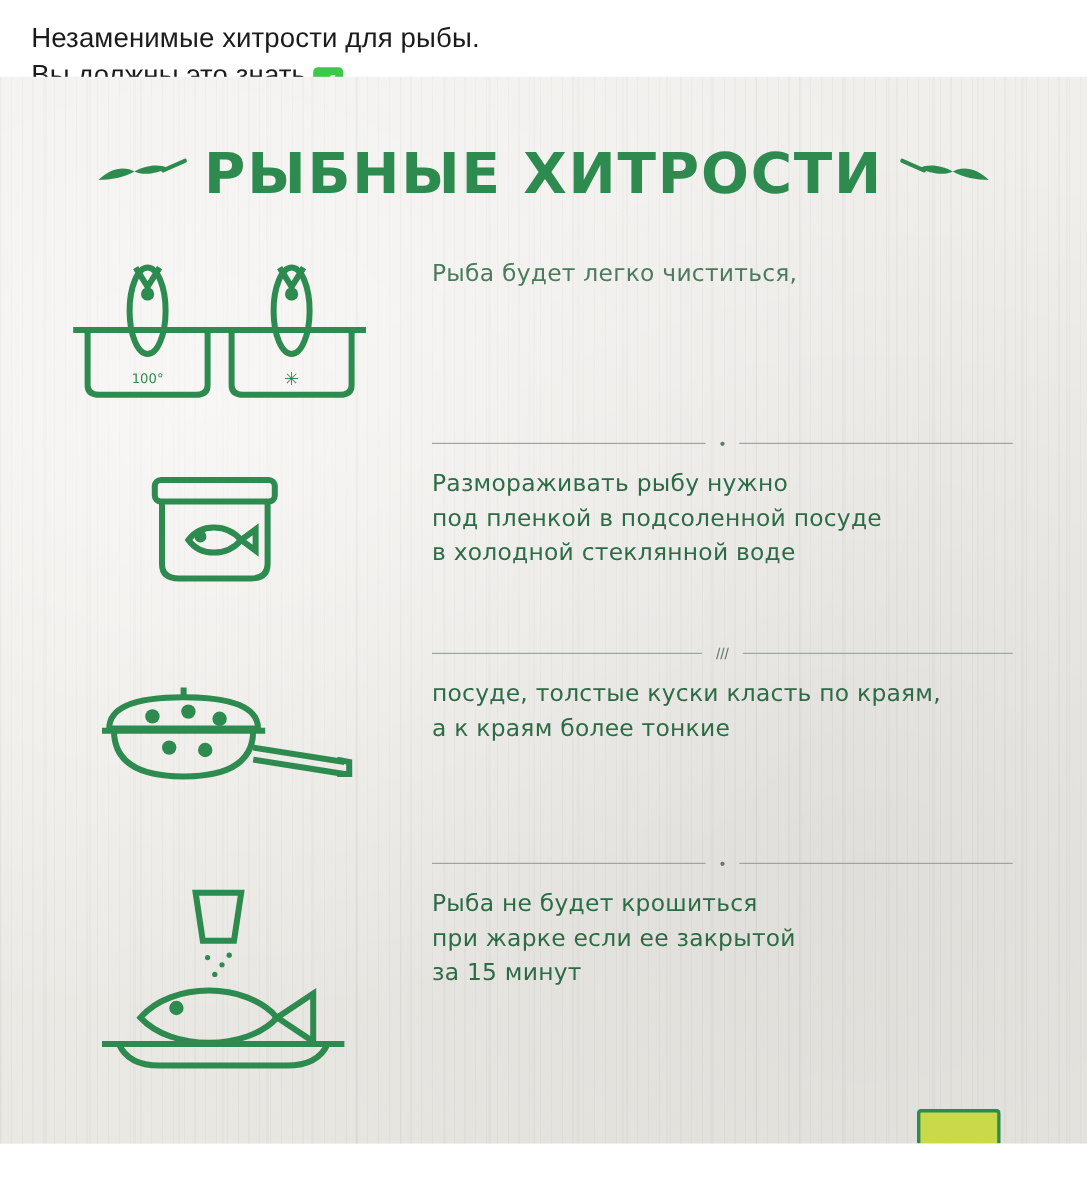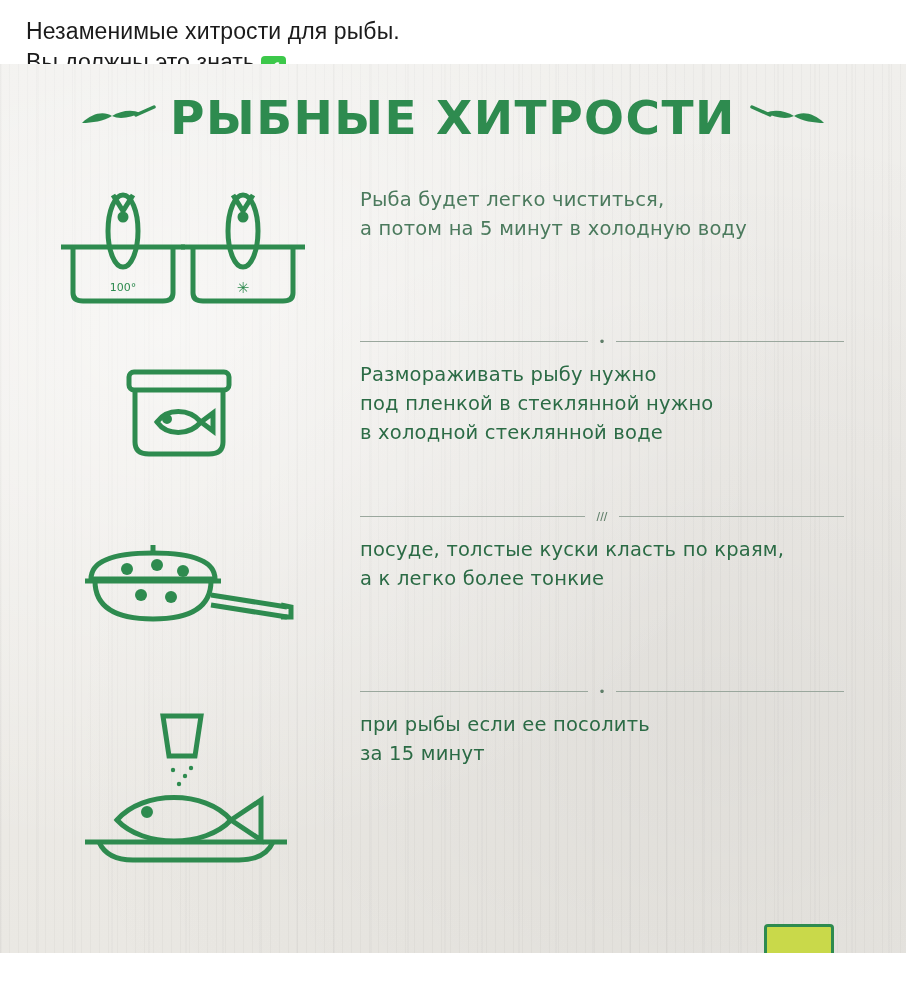--- a/index.html
+++ b/index.html
@@ -78,20 +78,21 @@
   }
   
   .title-row {
     position: relative;
     z-index: 2;
     display: flex;
     align-items: center;
     justify-content: center;
     gap: 14px;
     padding-top: 26px;
+    margin-top: 28px;
   }
   .poster-title {
     font-family: "DejaVu Sans", sans-serif;
     font-weight: bold;
     font-size: 47px;
     letter-spacing: 1.5px;
     color: #2e8b4f;
     white-space: nowrap;
   }
   .flourish {
@@ -220,21 +221,20 @@
               <ellipse cx="188" cy="48" rx="15" ry="36"></ellipse>
               <path d="M178 12 L188 28 L198 12"></path>
               <circle cx="188" cy="34" r="3" fill="#2e8b4f"></circle>
             </g>
             <text x="68" y="108" font-family="DejaVu Sans, sans-serif" font-size="11" fill="#2e8b4f" text-anchor="middle">100°</text>
             <text x="188" y="110" font-family="DejaVu Sans, sans-serif" font-size="15" fill="#2e8b4f" text-anchor="middle">✳</text>
           </svg>
         </div>
         <div class="tip-text">
           <span class="tip-line light">Рыба будет легко чиститься,</span>
-          <span class="tip-line light">а потом на 5 минут в холодную воду</span>
         </div>
       </div>
 
       <div class="sep">
         <span class="bar"></span>
         <span class="mark">•</span>
         <span class="bar"></span>
       </div>
 
       <div class="tip-row">
@@ -244,21 +244,21 @@
               <rect x="24" y="14" width="100" height="18" rx="5"></rect>
               <path d="M30 32 L30 84 Q30 96 44 96 L104 96 Q118 96 118 84 L118 32"></path>
               <path d="M52 64 C62 50, 84 50, 96 64 C84 78, 62 78, 52 64 Z"></path>
               <path d="M96 64 L108 55 L108 73 Z"></path>
               <circle cx="62" cy="61" r="2.5" fill="#2e8b4f"></circle>
             </g>
           </svg>
         </div>
         <div class="tip-text">
           <span class="tip-line">Размораживать рыбу нужно</span>
-          <span class="tip-line">под пленкой в стеклянной нужно</span>
+          <span class="tip-line">под пленкой в подсоленной посуде</span>
           <span class="tip-line">в холодной стеклянной воде</span>
         </div>
       </div>
 
       <div class="sep">
         <span class="bar"></span>
         <span class="mark">///</span>
         <span class="bar"></span>
       </div>
 
@@ -278,21 +278,21 @@
               <circle cx="62" cy="36" r="6"></circle>
               <circle cx="92" cy="32" r="6"></circle>
               <circle cx="118" cy="38" r="6"></circle>
               <circle cx="76" cy="62" r="6"></circle>
               <circle cx="106" cy="64" r="6"></circle>
             </g>
           </svg>
         </div>
         <div class="tip-text">
           <span class="tip-line">посуде, толстые куски класть по краям,</span>
-          <span class="tip-line">а к легко более тонкие</span>
+          <span class="tip-line">а к краям более тонкие</span>
         </div>
       </div>
 
       <div class="sep">
         <span class="bar"></span>
         <span class="mark">•</span>
         <span class="bar"></span>
       </div>
 
       <div class="tip-row">
@@ -308,21 +308,22 @@
             </g>
             <g fill="#2e8b4f">
               <circle cx="118" cy="62" r="2.2"></circle>
               <circle cx="130" cy="68" r="2.2"></circle>
               <circle cx="124" cy="76" r="2.2"></circle>
               <circle cx="136" cy="60" r="2.2"></circle>
             </g>
           </svg>
         </div>
         <div class="tip-text">
-          <span class="tip-line">при рыбы если ее посолить</span>
+          <span class="tip-line">Рыба не будет крошиться</span>
+          <span class="tip-line">при жарке если ее закрытой</span>
           <span class="tip-line">за 15 минут</span>
         </div>
       </div>
 
     </div>
 
     <div class="corner-tab"></div>
   </div>
 </div>
 

